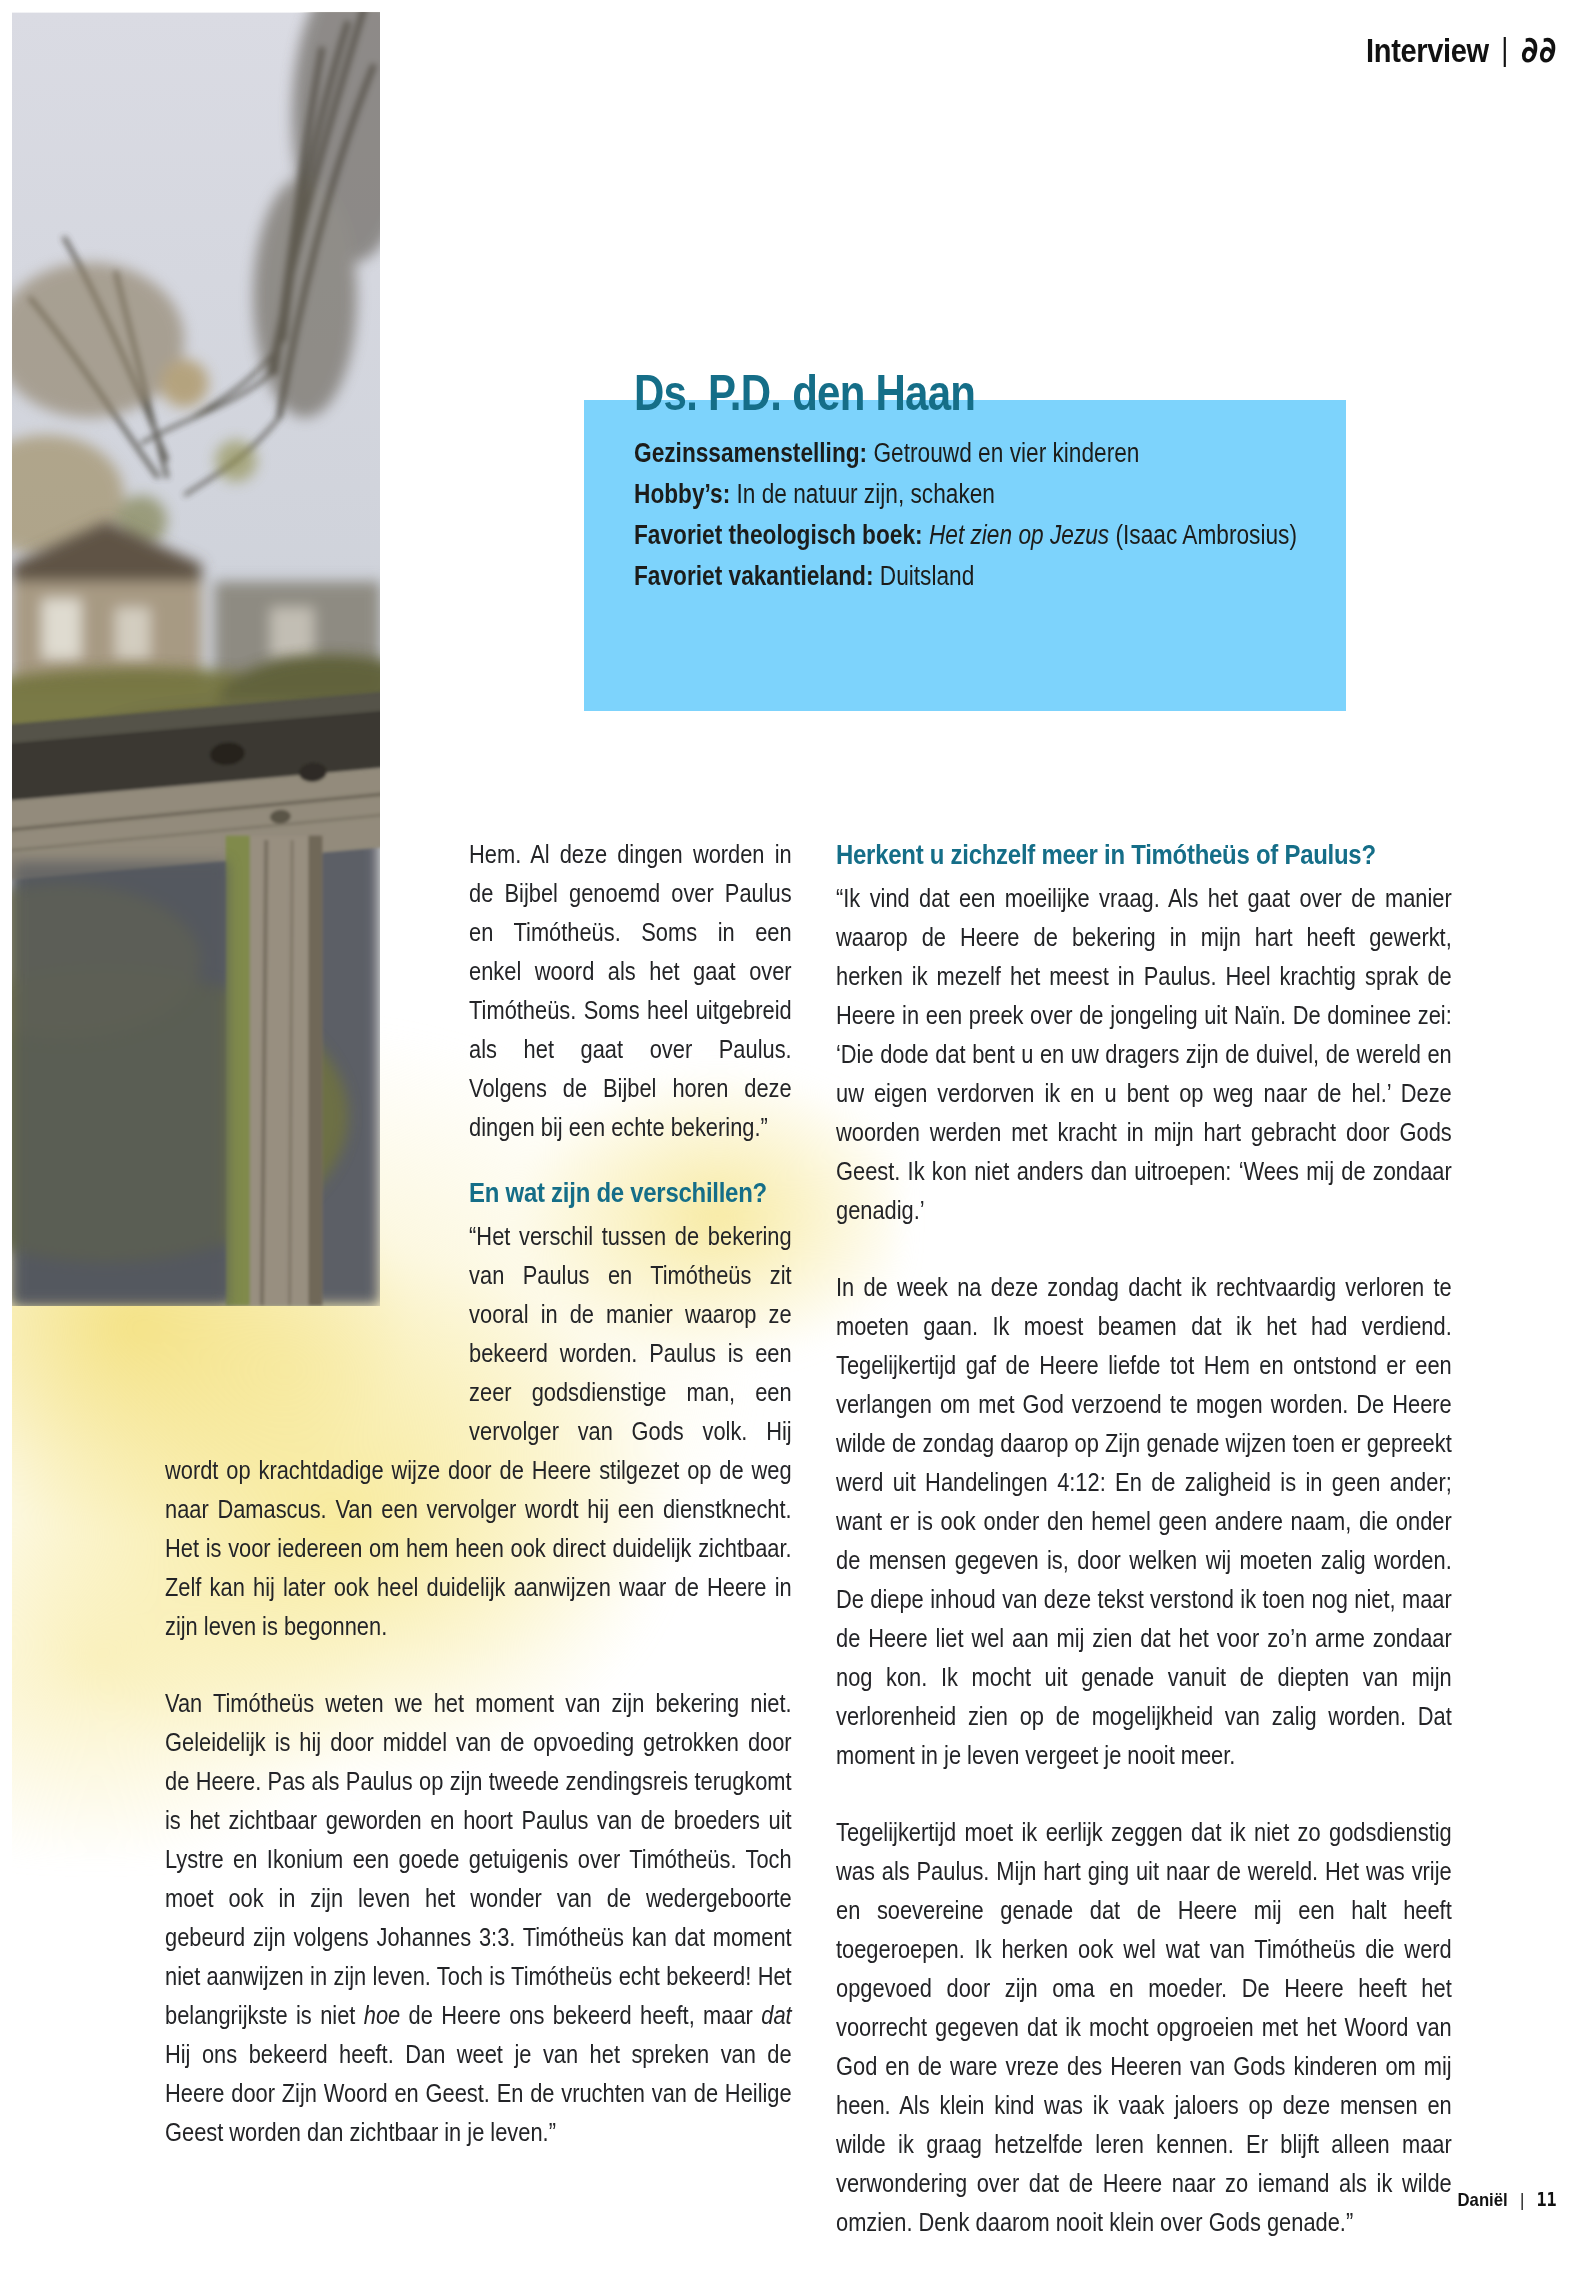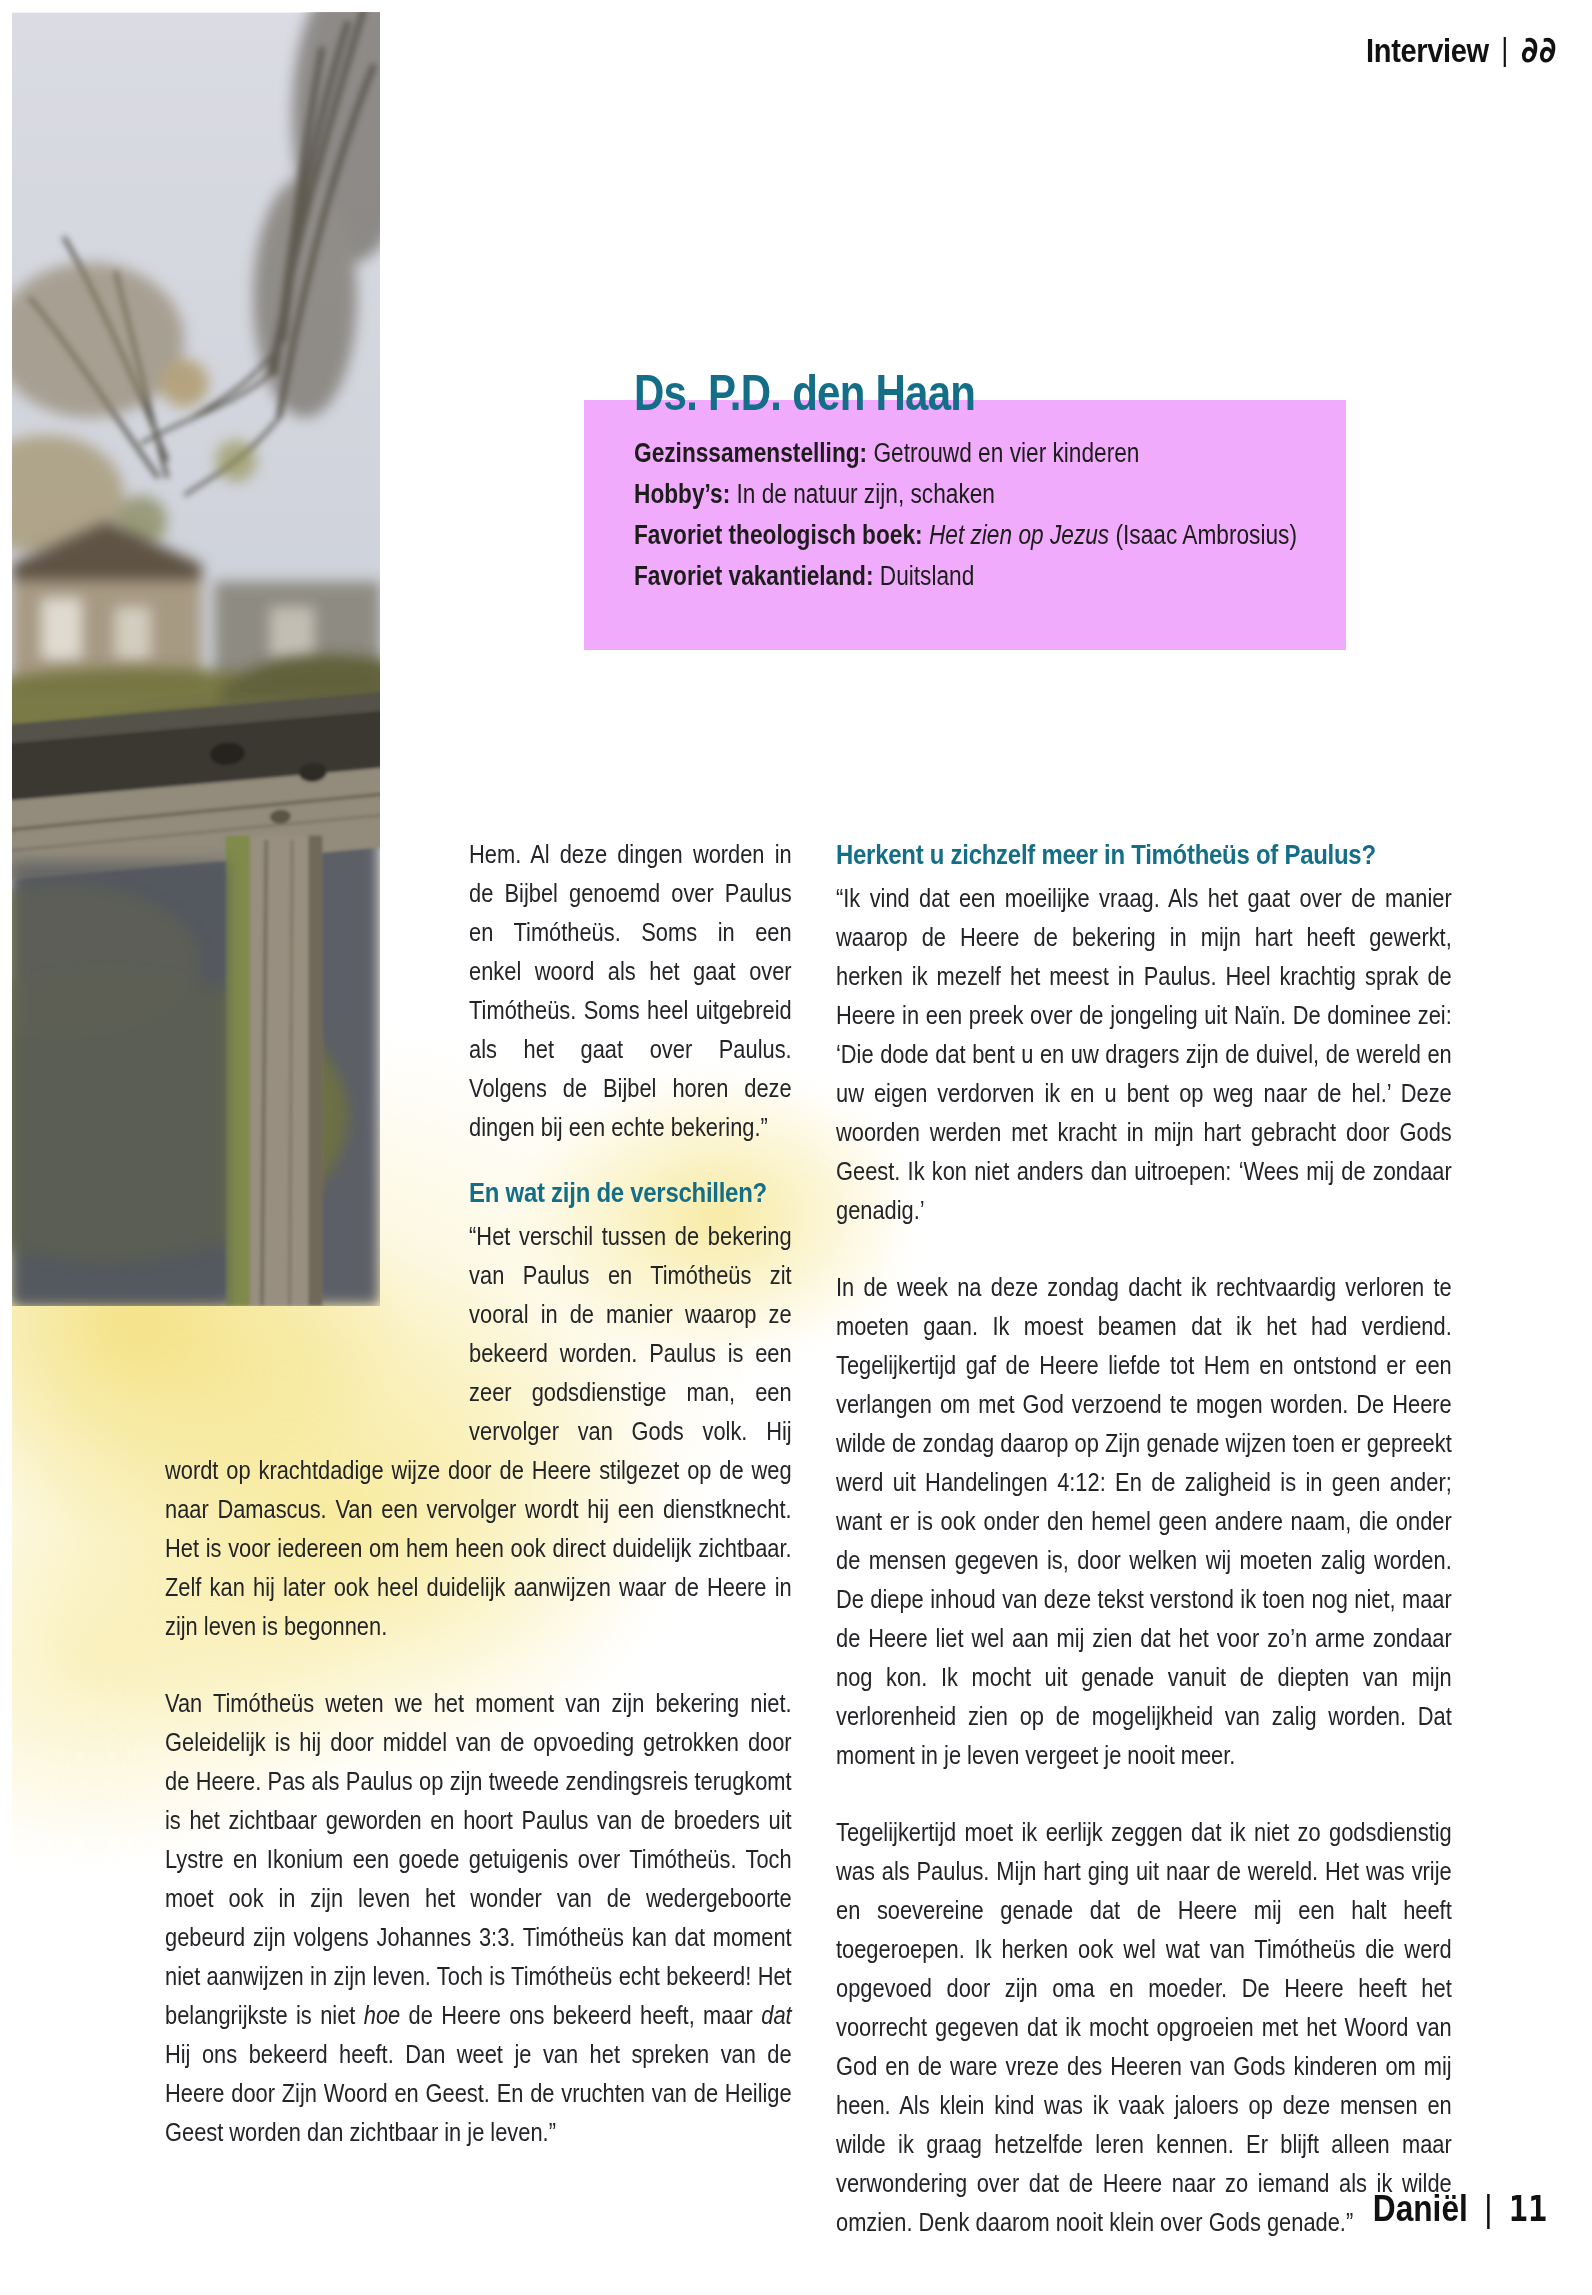--- a/index.html
+++ b/index.html
@@ -9,43 +9,43 @@
   }
   
   .page-header{
     position:absolute; top:29px; right:47px; text-align:right; white-space:nowrap;
   }
   .condense-r{display:inline-block; transform:scaleX(.88); transform-origin:100% 0;}
   .section-label{font-size:33px; font-weight:800; color:#111111; letter-spacing:-0.4px;}
   .hf-sep{font-size:31px; font-weight:400; color:#111111; margin:0 10.4px; position:relative; top:-1.7px;}
   .logo-glyphs{font-family:"DejaVu Sans", sans-serif; font-size:36px; font-weight:700; color:#111111; letter-spacing:0.9px;}
   .page-footer{
-    position:absolute; top:2188px; right:57px; text-align:right; white-space:nowrap; font-size:36px;
+    position:absolute; top:2188px; right:47px; text-align:right; white-space:nowrap; font-size:19px;
   }
   .mag-name{font-weight:800; color:#111111;}
   .footer-sep{font-weight:400; margin:0 8.6px; color:#111111;}
   .page-num{font-weight:600; color:#111111; font-family:"DejaVu Sans Mono", monospace;}
   
   .photo{position:absolute; left:0; top:12px; width:368px; height:1294px; z-index:3; overflow:hidden;}
   .photo svg{display:block;}
   
   .wash{
     position:absolute; left:-26px; top:967px; width:915px; height:889px; z-index:1;
     background:
       radial-gradient(ellipse 285px 207px at 80% 28%, rgba(247,233,158,.95), rgba(247,233,158,0) 72%),
       radial-gradient(ellipse 371px 285px at 16% 40%, rgba(243,223,120,.85), rgba(243,223,120,0) 75%),
       radial-gradient(ellipse 449px 345px at 38% 62%, rgba(247,233,150,.9), rgba(247,233,150,0) 78%),
       radial-gradient(ellipse 552px 406px at 33% 45%, rgba(250,242,199,.95), rgba(250,242,199,0) 85%),
       radial-gradient(ellipse 362px 259px at 12% 78%, rgba(249,238,178,.8), rgba(249,238,178,0) 80%);
     filter:blur(12px);
   }
   
   .profile-box{
-    position:absolute; left:572px; top:400px; width:762px; height:250px;
-    background:#f0abfc; z-index:4; box-sizing:border-box; padding:0 50px;
+    position:absolute; left:572px; top:400px; width:762px; height:311px;
+    background:#7dd3fc; z-index:4; box-sizing:border-box; padding:0 50px;
   }
   .condense{transform:scaleX(.84); transform-origin:0 0;}
   .profile-title{
     margin:-33px 0 0 0; font-size:50px; line-height:52px; font-weight:800;
     color:#156e88; letter-spacing:-0.9px; width:119%;
   }
   .profile-items{margin-top:14px; width:119%;}
   .profile-item{font-size:27px; line-height:41px; color:#1c1c1a; white-space:nowrap;}
   
   .col{position:absolute; z-index:5; font-size:26px; line-height:39px; text-align:justify; color:#232427;}

